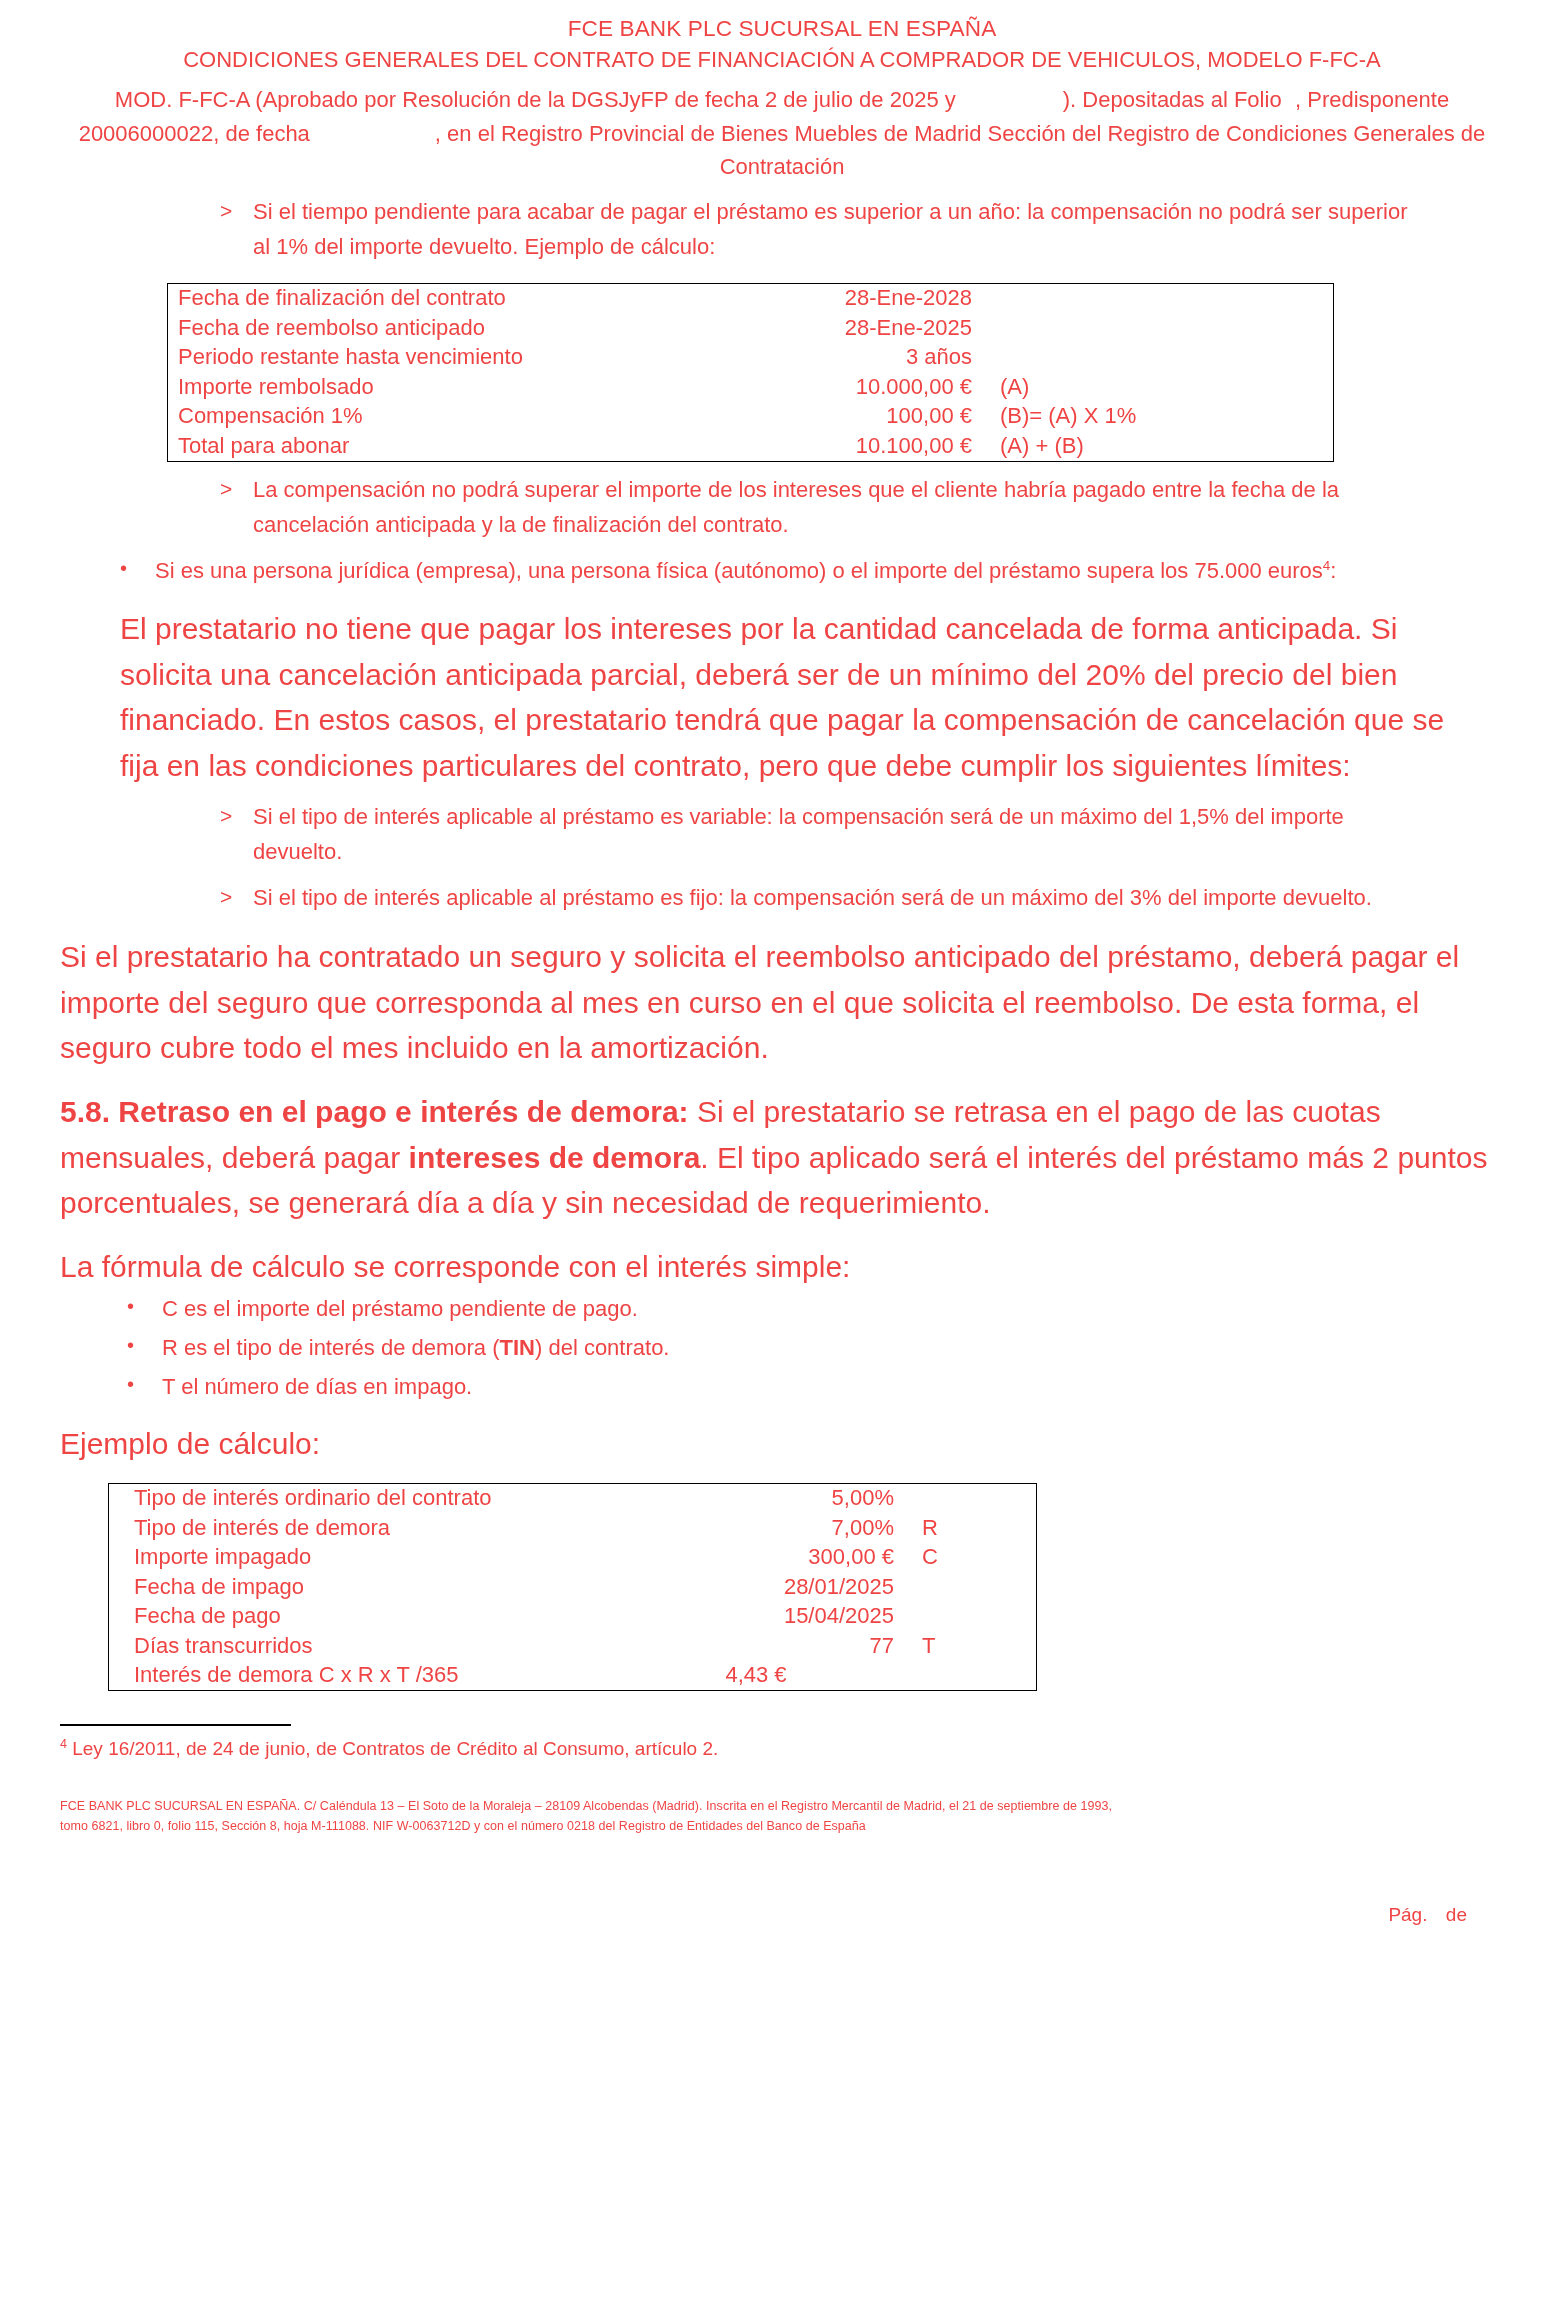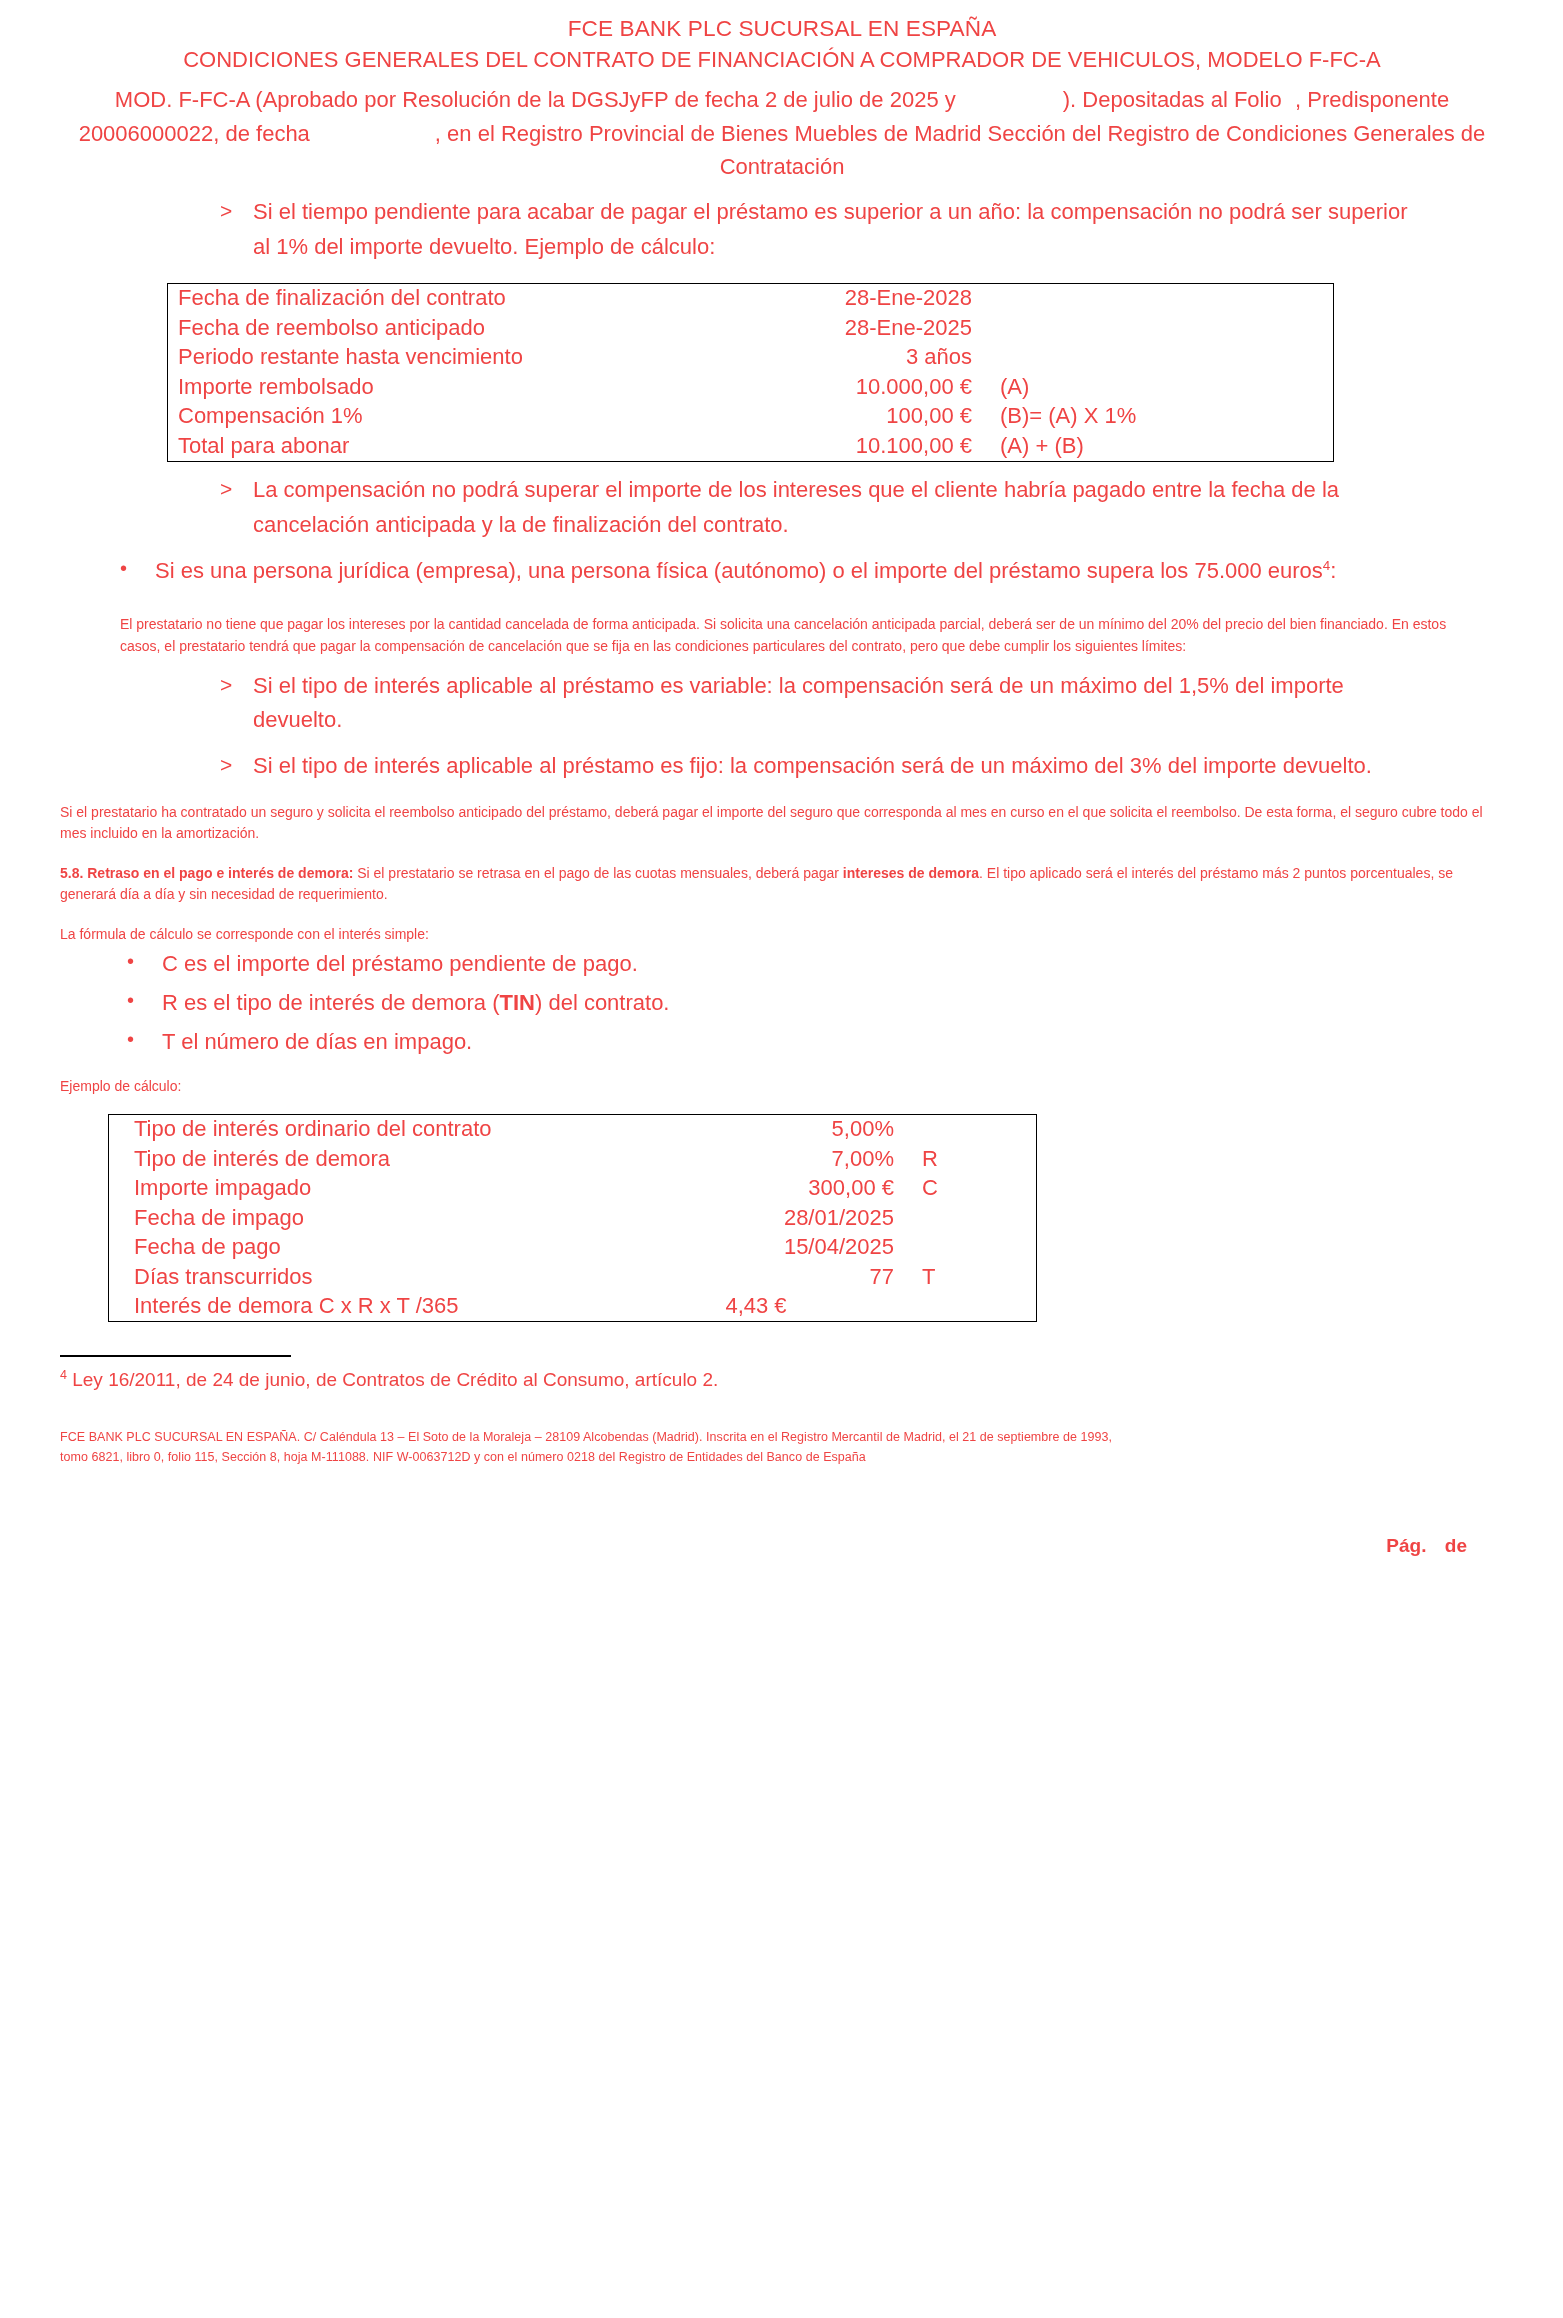--- a/index.html
+++ b/index.html
@@ -40,23 +40,23 @@
     line-height: 1.52;
     margin-top: 8.4px;
     text-align: center;
   }
   .gap-lg { display: inline-block; width: 107px; }
   .gap-md { display: inline-block; width: 125px; }
   .gap-sm { display: inline-block; width: 13.4px; }
 
   
   .para {
-    font-size: 14px;
+    font-size: 30px;
     line-height: 1.52;
-    margin: 26px 0 0 0;
+    margin: 18px 0 0 0;
     text-align: left;
   }
 
   
   .arrow-item {
     display: flex;
     font-size: 22px;
     line-height: 1.57;
     margin: 11.7px 0 0 0;
   }
@@ -141,21 +141,20 @@
     font-size: 12.5px;
     line-height: 1.62;
     margin-top: 33px;
     letter-spacing: 0.04px;
   }
   .pagenum {
     font-size: 19px;
     text-align: right;
     margin-top: 67px;
     padding-right: 37px;
-    font-weight: bold;
   }
   .pg-gap { display: inline-block; width: 18.4px; }
   b { font-weight: bold; }
   sup { font-size: 13.4px; vertical-align: super; }
 </style>
 </head>
 <body>
 
 <div class="page">
   <div class="inner">

